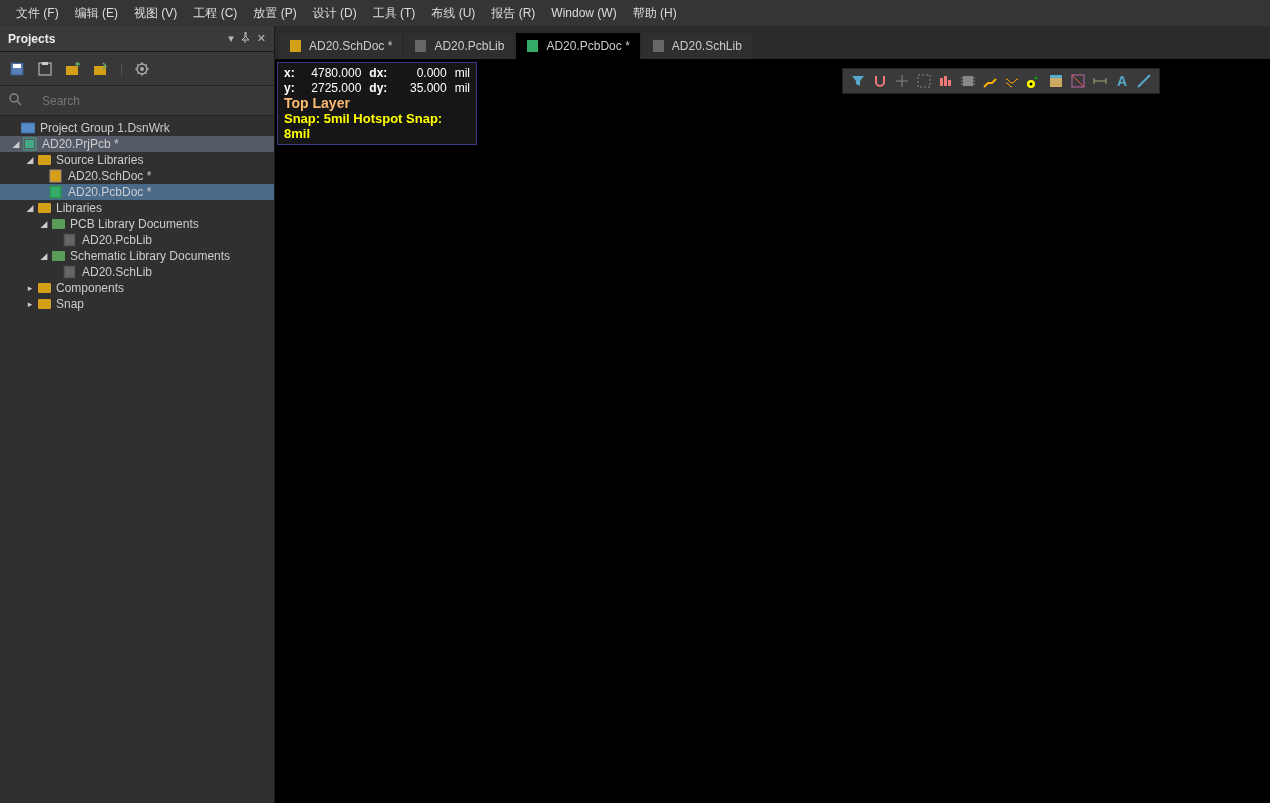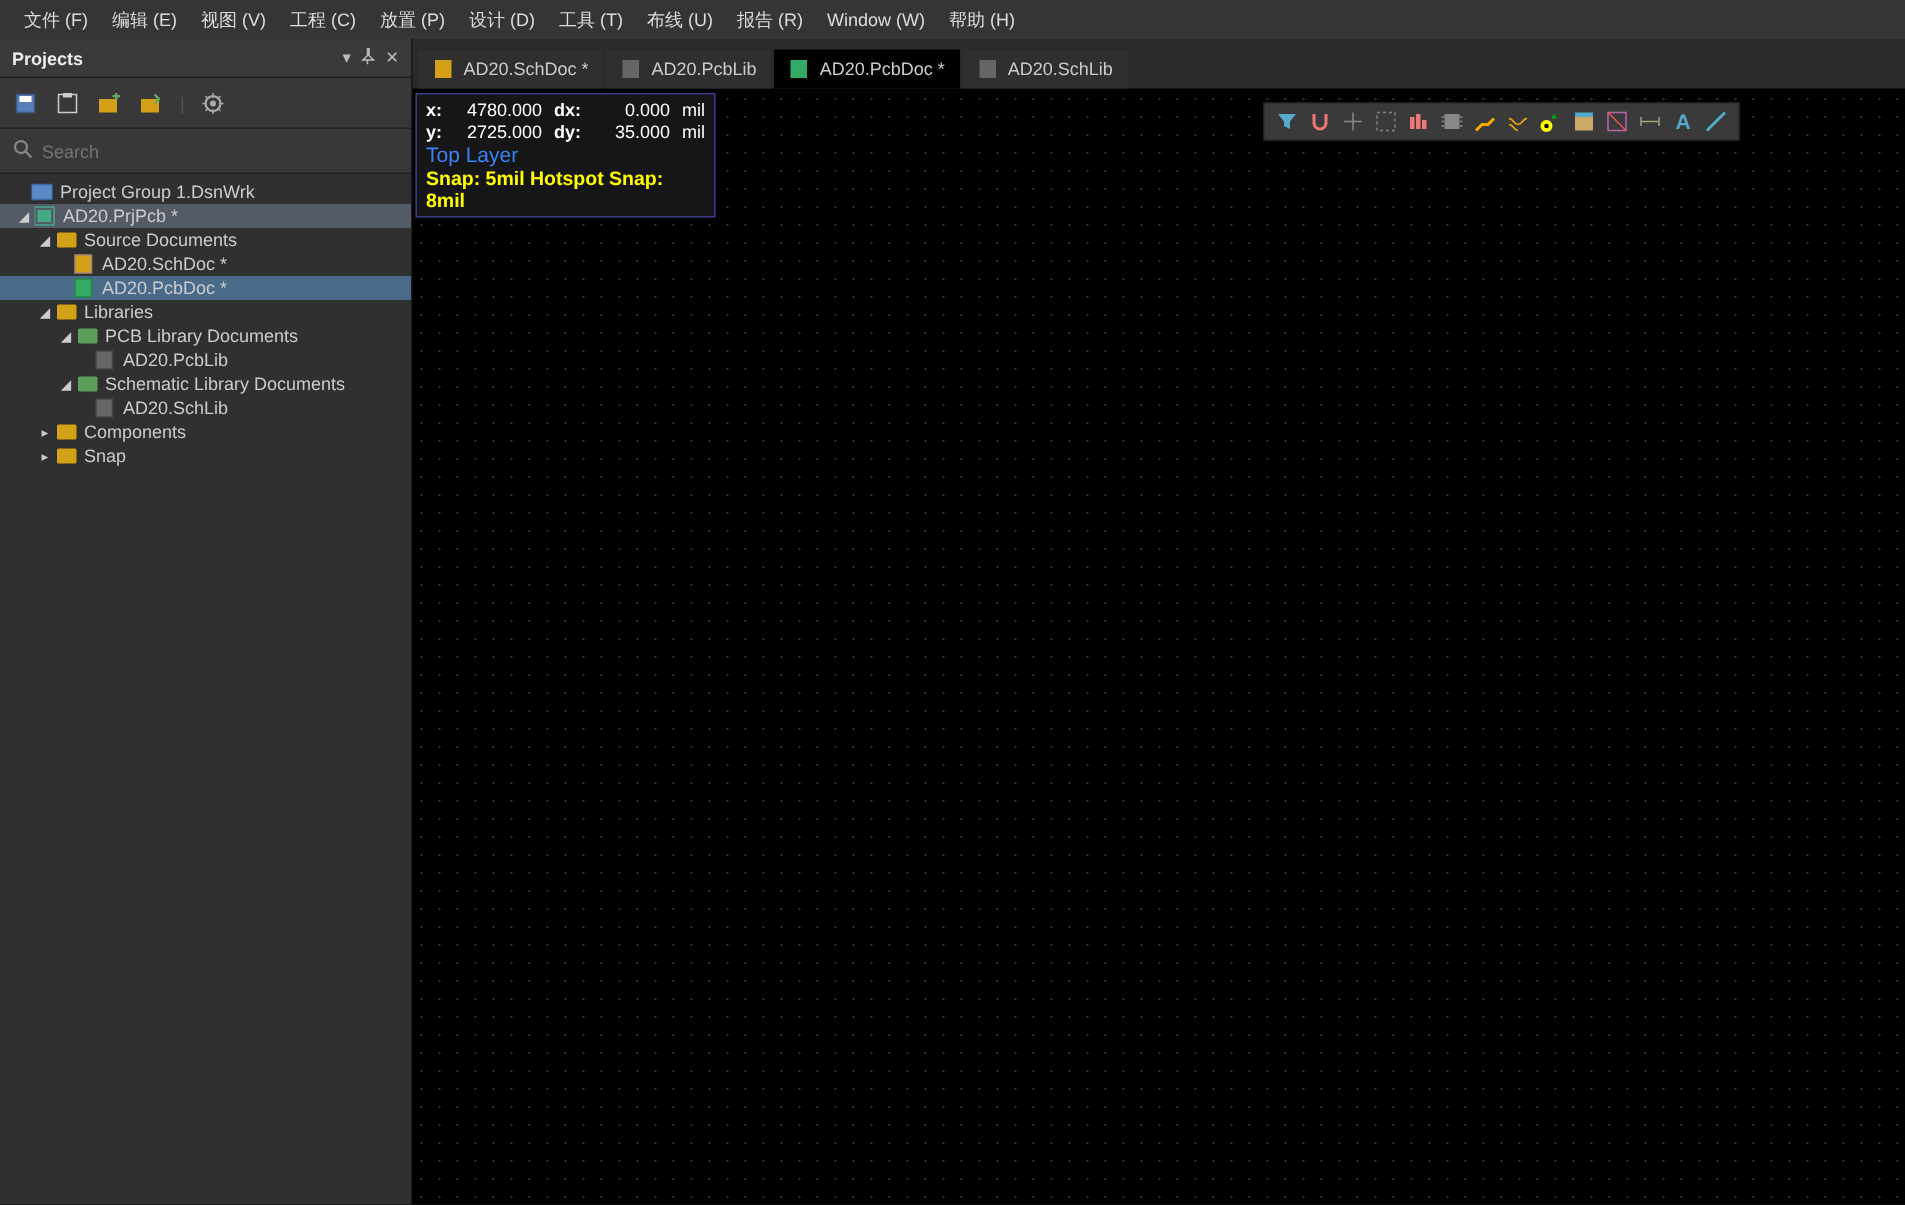--- a/index.html
+++ b/index.html
@@ -12,21 +12,21 @@
   
   .left-panel { width: 275px; background: #303030; border-right: 1px solid #1a1a1a; display: flex; flex-direction: column; }
   .panel-header { height: 26px; background: #3a3a3a; display: flex; align-items: center; justify-content: space-between; padding: 0 8px; border-bottom: 1px solid #1a1a1a; }
   .panel-header-title { font-weight: bold; color: #eee; }
   .panel-header-icons { display: flex; gap: 6px; align-items: center; color: #bbb; }
   .panel-header-icons span { cursor: pointer; font-size: 11px; }
   
   .panel-toolbar { height: 34px; display: flex; align-items: center; gap: 10px; padding: 0 8px; background: #383838; border-bottom: 1px solid #222; }
   .tb-icon { width: 18px; height: 18px; cursor: pointer; display: flex; align-items: center; justify-content: center; }
   
-  .search-row { padding: 6px 8px; display: flex; align-items: center; gap: 6px; background: #383838; border-bottom: 1px solid #222; }
+  .search-row { padding: 6px 8px; display: flex; align-items: center; gap: 20px; background: #383838; border-bottom: 1px solid #222; }
   .search-icon { color: #888; }
   .search-input { flex: 1; background: #383838; border: none; color: #ccc; font-size: 12px; outline: none; }
   
   .tree { flex: 1; overflow: auto; padding-top: 4px; }
   .tree-row { display: flex; align-items: center; height: 16px; padding: 0 4px; cursor: pointer; white-space: nowrap; }
   .tree-row.sel { background: #555b66; }
   .tree-row.sel-strong { background: #4a6a8a; }
   .tree-caret { width: 12px; text-align: center; font-size: 9px; color: #ccc; }
   .tree-icon { width: 16px; height: 14px; margin-right: 4px; display: flex; align-items: center; justify-content: center; }
   .folder-yel { background: #d4a017; width: 13px; height: 10px; border-radius: 1px; }
@@ -39,21 +39,21 @@
   .doc-tab-icon { width: 14px; height: 14px; }
   
   .canvas-wrap { flex: 1; position: relative; background: #000; }
   .dots { position: absolute; inset: 0; background-image: radial-gradient(#333 0.5px, transparent 0.5px); background-size: 12px 12px; }
   
   .hud { position: absolute; left: 2px; top: 2px; width: 200px; background: #161616; border: 1px solid #3a3a8a; padding: 3px 6px; font-family: monospace; font-size: 12px; line-height: 15px; }
   .hud-row { display: flex; color: #fff; }
   .hud-row span:first-child { width: 18px; }
   .hud .lab { color: #fff; font-weight: bold; }
   .hud .val { flex: 1; text-align: right; padding-right: 8px; }
-  .hud .layer { color: #3b82f6; font-weight: normal; font-size: 14px; }
+  .hud .layer { color: #fdba74; font-weight: bold; font-size: 14px; }
   .hud .snap { color: #ffff00; font-weight: bold; font-size: 13px; }
   
   .drawtb { position: absolute; right: 110px; top: 8px; height: 26px; background: #3a3a3a; border: 1px solid #222; display: flex; align-items: center; gap: 4px; padding: 0 6px; }
   .drawtb-icon { width: 18px; height: 18px; cursor: pointer; display: flex; align-items: center; justify-content: center; }
   
   .pcb { position: absolute; inset: 0; }
   .pad { stroke: #ff00ff; stroke-width: 4; fill: #00c0c0; }
   .padr { stroke: #ff00ff; stroke-width: 4; fill: #00c0c0; }
   .outline { stroke: #ffff00; stroke-width: 3; fill: none; }
   .deslab { fill: #ffff00; font-size: 28px; font-family: sans-serif; font-weight: normal; }
@@ -148,21 +148,21 @@
               <rect x="2" y="3" width="9" height="8" fill="#4a8"></rect>
             </svg>
           </span>
         <span>AD20.PrjPcb *</span>
       </div>
       <div class="tree-row" style="padding-left:24px">
         <span class="tree-caret">◢</span>
         <span class="tree-icon">
             <span class="folder-yel"></span>
           </span>
-        <span>Source Documents</span>
+        <span>Source Libraries</span>
       </div>
       <div class="tree-row" style="padding-left:48px">
         <span class="tree-icon">
             <svg width="14" height="14">
               <rect x="1" y="1" width="11" height="12" fill="#d4a017" stroke="#a87"></rect>
             </svg>
           </span>
         <span>AD20.SchDoc *</span>
       </div>
       <div class="tree-row sel-strong" style="padding-left:48px">

